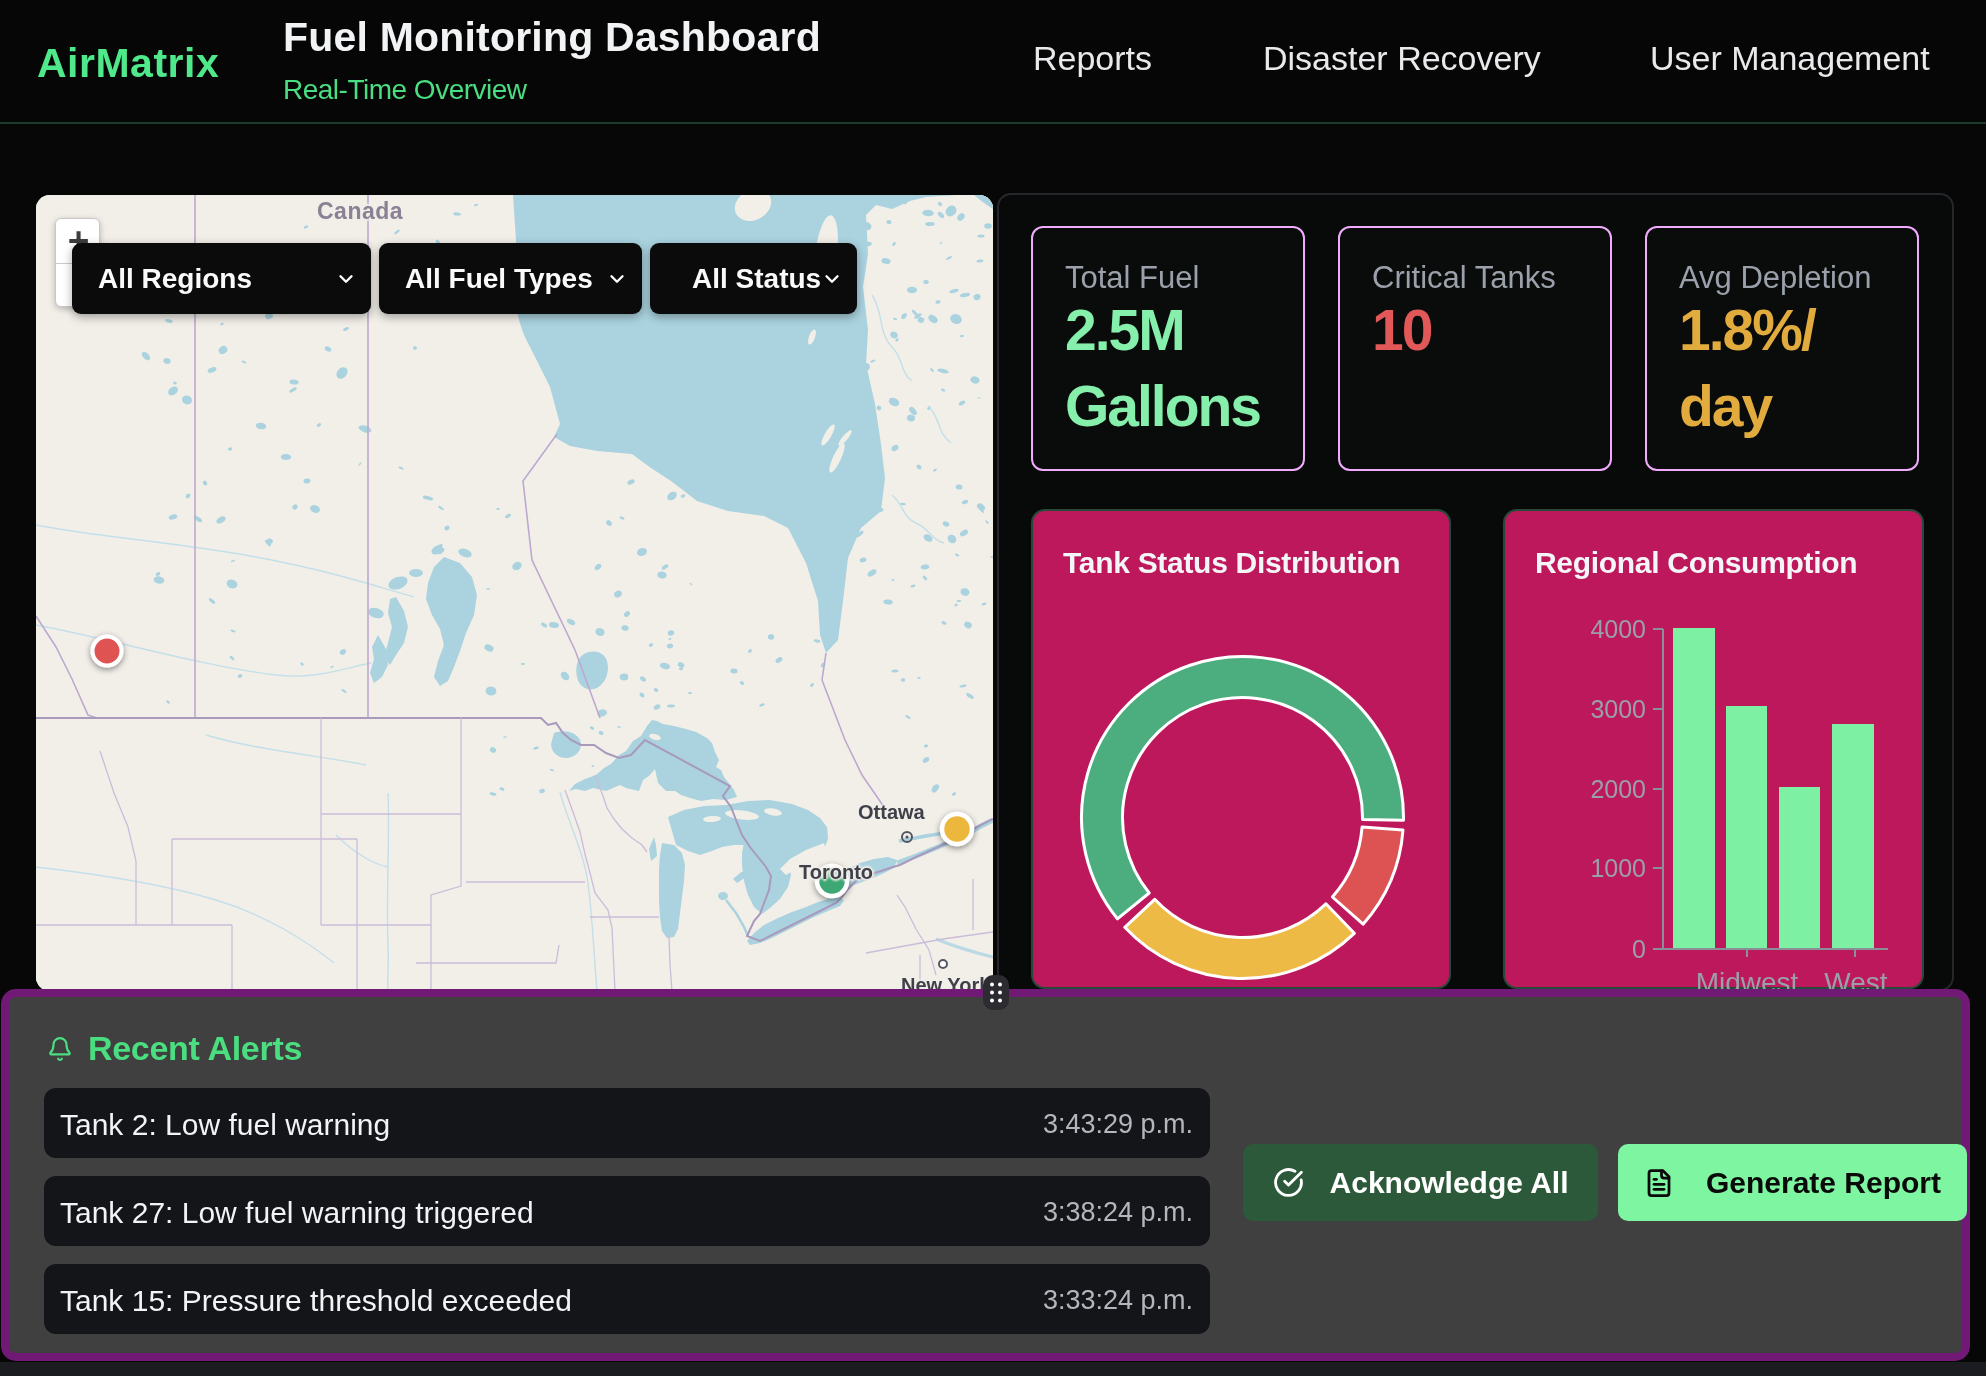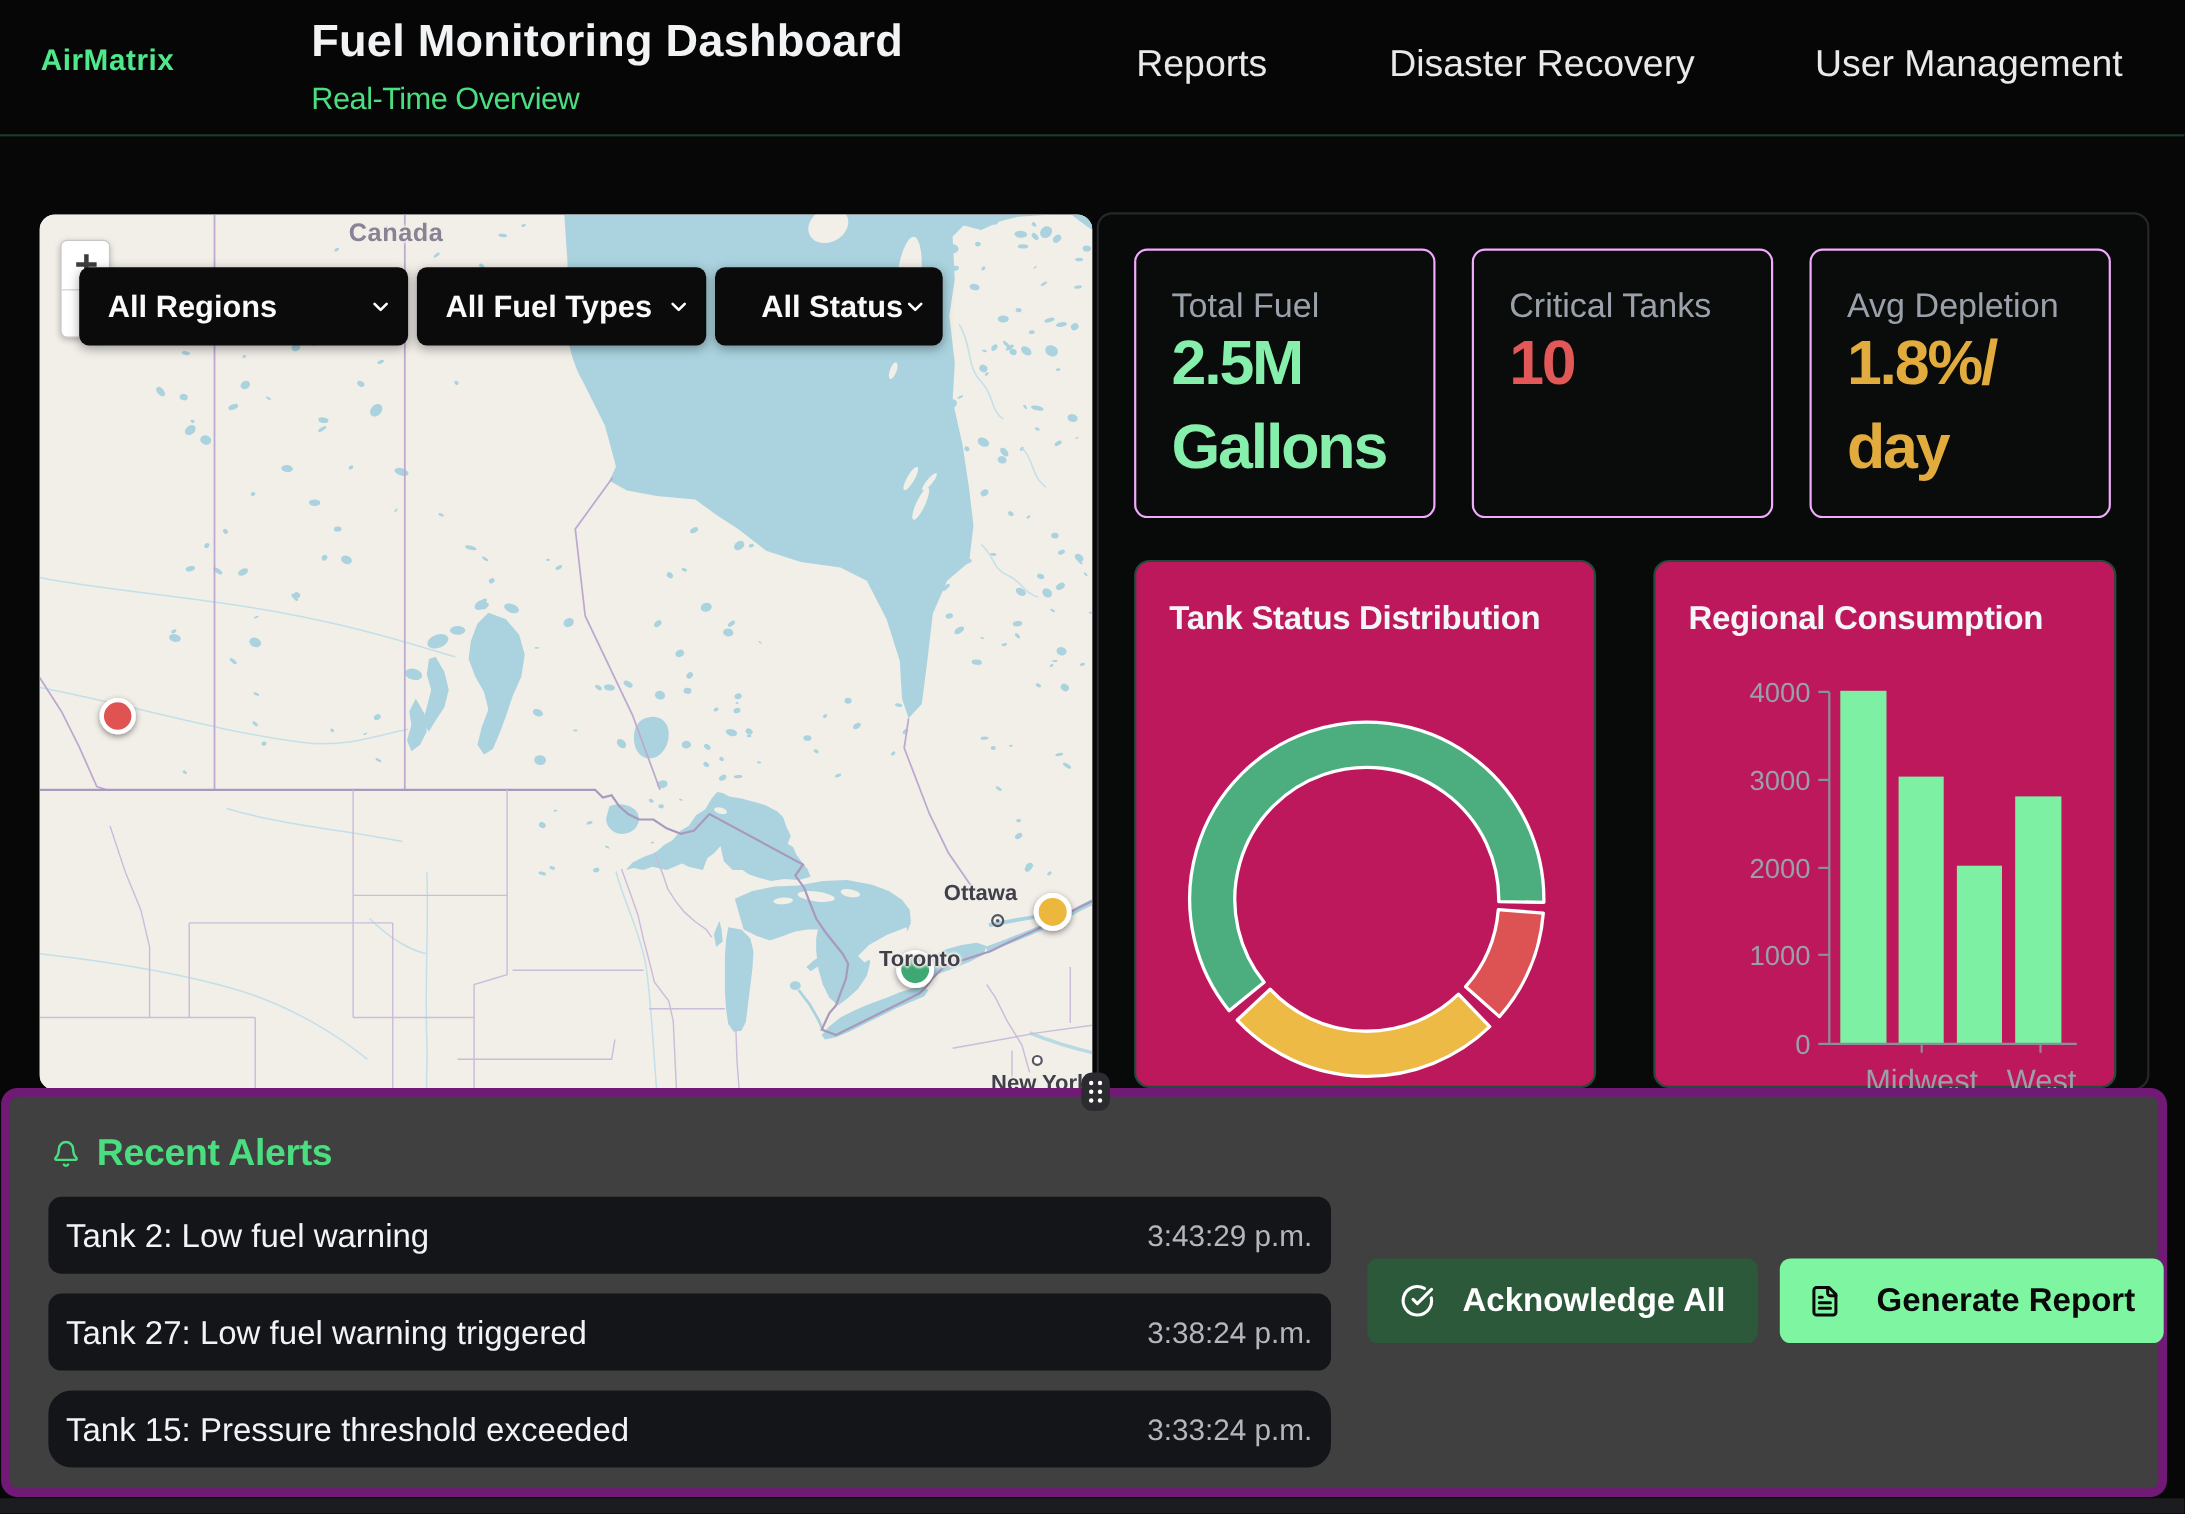--- a/index.html
+++ b/index.html
@@ -3,21 +3,21 @@
 <meta charset="utf-8">
 <style>
   * { margin:0; padding:0; box-sizing:border-box; }
   html,body { width:1986px; height:1376px; background:#070708; overflow:hidden;
     font-family:"Liberation Sans", sans-serif; }
   .abs { position:absolute; }
   #page { position:relative; width:1986px; height:1376px; background:#070708; }
   #botstrip { left:0; top:1362px; width:1986px; height:14px; background:#1b1c1f; }
   
   #hdr { left:0; top:0; width:1986px; height:124px; background:#060607; border-bottom:2px solid #1c3b2a; }
-  #logo { left:37px; top:40px; font-size:27px; font-weight:bold; color:#4fe88b; letter-spacing:0.5px; }
+  #logo { left:37px; top:40px; font-size:41px; font-weight:bold; color:#4fe88b; letter-spacing:0.5px; }
   #htitle { left:283px; top:14px; font-size:41px; font-weight:bold; color:#f2f3f4; letter-spacing:0.2px; }
   #hsub { left:283px; top:74px; font-size:28px; color:#4ade80; letter-spacing:-0.5px; }
   .nav { top:39px; font-size:34px; color:#e8e9eb; }
   
   #map { left:36px; top:195px; width:957px; height:796px; border-radius:14px; overflow:hidden; background:#ffffff; }
   .dd { top:48px; height:71px; background:#0b0b0c; border-radius:9px; color:#fafafa; box-shadow:0 3px 10px rgba(0,0,0,0.35);
         font-size:28px; font-weight:bold; display:flex; align-items:center; z-index:5; }
   .dd span { padding-left:26px; }
   .dd svg { position:absolute; right:14px; top:25px; }
   #zoomctl { left:19px; top:23px; width:45px; height:89px; background:#ffffff; border:1px solid #c8c8c8;
@@ -528,21 +528,21 @@
   </svg>
   <h2>Recent Alerts</h2>
   <div class="arow" style="top:91px;">
     <div class="m">Tank 2: Low fuel warning</div>
     <div class="tm">3:43:29 p.m.</div>
   </div>
   <div class="arow" style="top:179px;">
     <div class="m">Tank 27: Low fuel warning triggered</div>
     <div class="tm">3:38:24 p.m.</div>
   </div>
-  <div class="arow" style="top:267px;border-radius:21px;">
+  <div class="arow" style="top:267px;">
     <div class="m">Tank 15: Pressure threshold exceeded</div>
     <div class="tm">3:33:24 p.m.</div>
   </div>
   <div class="btn" style="left:1234px; width:355px; background:#2c5939; color:#ffffff;">
     <svg width="31" height="31" viewBox="0 0 24 24" fill="none" stroke="#ffffff" stroke-width="2.2" stroke-linecap="round" stroke-linejoin="round" style="margin-right:26px;">
       <path d="M21.801 10A10 10 0 1 1 17 3.335"></path>
       <path d="M9 11l3 3L22 4"></path>
     </svg>
     <span>Acknowledge All</span>
   </div>

